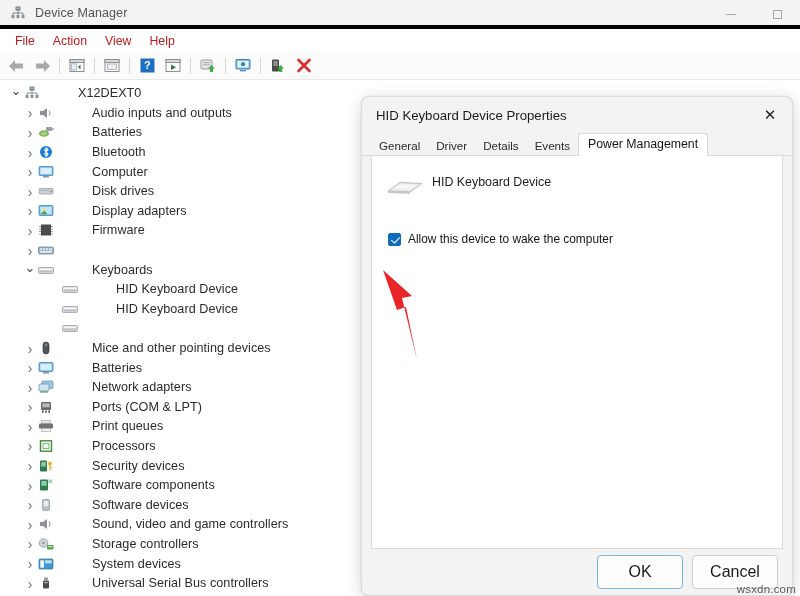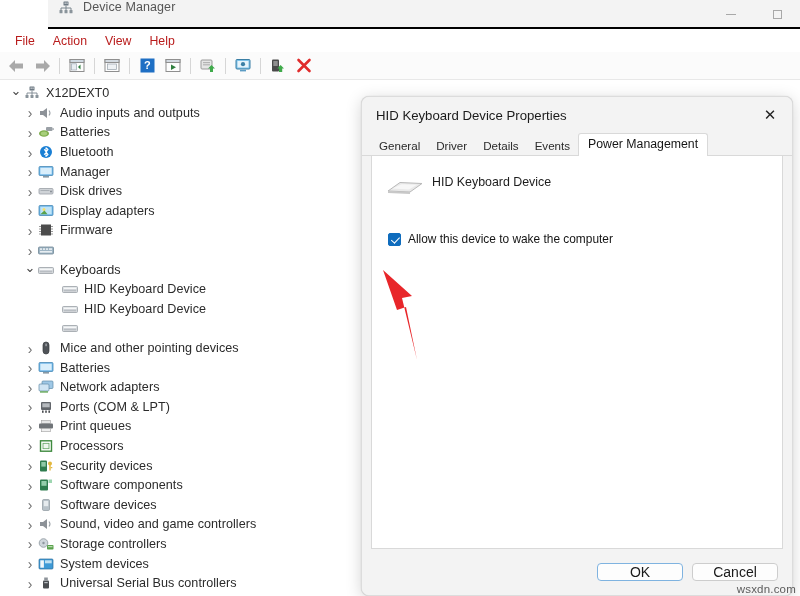--- a/index.html
+++ b/index.html
@@ -15,24 +15,23 @@
   #app-window {
     position:absolute; inset:0;
     background:#ffffff;
     display:flex; flex-direction:column;
   }
 
   
   #title-bar {
     height:29px; flex:0 0 29px;
     background:#f3f3f3;
-    display:flex; align-items:flex-start;
-    border-bottom:2px solid #000000;
+    display:flex; align-items:center;
+    border-bottom:4px solid #000000;
     position:relative;
-    margin-left:48px;
   }
   #title-bar .app-icon {
     width:16px; height:16px; margin-left:10px; margin-right:9px;
     position:relative; flex:0 0 16px;
   }
   #title-bar .title-text {
     font-size:12.5px; color:#555; letter-spacing:.1px;
   }
   #win-controls {
     position:absolute; right:0; top:0; height:29px;
@@ -73,21 +72,21 @@
     font-size:12.6px; color:#2b2b2b; letter-spacing:.05px;
   }
   .chev {
     width:16px; flex:0 0 16px; text-align:center;
     font-size:9px; color:#767676; line-height:1;
   }
   .chev.open::before { content:"\2304"; font-size:13px; position:relative; top:-3px; color:#444; }
   .chev.closed::before { content:"\203A"; font-size:14px; color:#6d6d6d; }
   .chev.none::before { content:""; }
   .ticon { width:16px; height:15px; flex:0 0 16px; margin-right:6px; position:relative; }
-  .tlabel { line-height:19px; }
+  .tlabel { line-height:19px;margin-left:32px; }
 
   
   #dialog {
     position:absolute; left:361px; top:96px; width:432px; height:500px;
     background:#f3f3f3;
     border:1px solid #dcdcdc;
     border-radius:8px;
     box-shadow:0 3px 16px rgba(0,0,0,.17), 0 0 1px rgba(0,0,0,.2);
     display:flex; flex-direction:column; overflow:hidden;
   }
@@ -146,21 +145,21 @@
   }
   .cb-label { font-size:11.9px; line-height:14px; }
   .cb-label.disabled { color:#a6a6a6; }
   .cb-label.enabled  { color:#141414; }
 
   #dlg-footer {
     flex:0 0 46px; display:flex; align-items:center; justify-content:flex-end;
     padding-right:14px; background:#f3f3f3;
   }
   .dbtn {
-    height:18px; min-width:86px; font-size:14px; color:#1a1a1a;
+    height:34px; min-width:86px; font-size:16px; color:#1a1a1a;
     background:#fdfdfd; border:1px solid #cdcdcd; border-radius:4px;
     display:flex; align-items:center; justify-content:center; margin-left:9px;
   }
   .dbtn.primary { border:1.6px solid #7fb3e0; }
 
   
   #annotation-arrow {
     position:absolute; left:379px; top:266px; width:72px; height:98px;
     pointer-events:none;
   }
@@ -326,21 +325,21 @@
             </svg></span>
           <span class="tlabel">Bluetooth</span>
         </div>
         <div class="tree-row" style="padding-left: 22px;">
           <span class="chev closed"></span>
           <span class="ticon"><svg width="16" height="14" viewBox="0 0 16 14">
               <rect x="1" y="1.5" width="14" height="9" rx="1" fill="#6ab4e8" stroke="#4a8ab5" stroke-width=".8"></rect>
               <rect x="2.3" y="2.7" width="11.4" height="6.6" fill="#d9eefb"></rect>
               <rect x="5" y="11" width="6" height="1.6" fill="#8a9aa6"></rect>
             </svg></span>
-          <span class="tlabel">Manager</span>
+          <span class="tlabel">Computer</span>
         </div>
         <div class="tree-row" style="padding-left: 22px;">
           <span class="chev closed"></span>
           <span class="ticon"><svg width="16" height="14" viewBox="0 0 16 14">
               <rect x="1" y="4.5" width="14" height="5.5" rx="1" fill="#cfd3d7" stroke="#9aa0a6" stroke-width=".8"></rect>
               <rect x="2.5" y="6" width="9" height="1" fill="#a9afb5"></rect>
               <circle cx="13" cy="7.5" r="0.9" fill="#7e858c"></circle>
             </svg></span>
           <span class="tlabel">Disk drives</span>
         </div>

